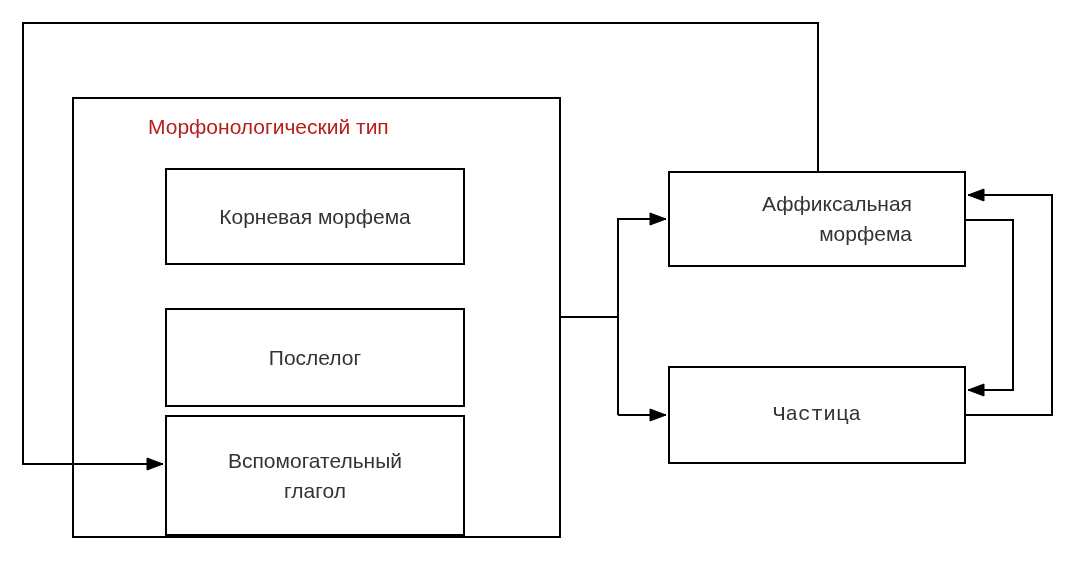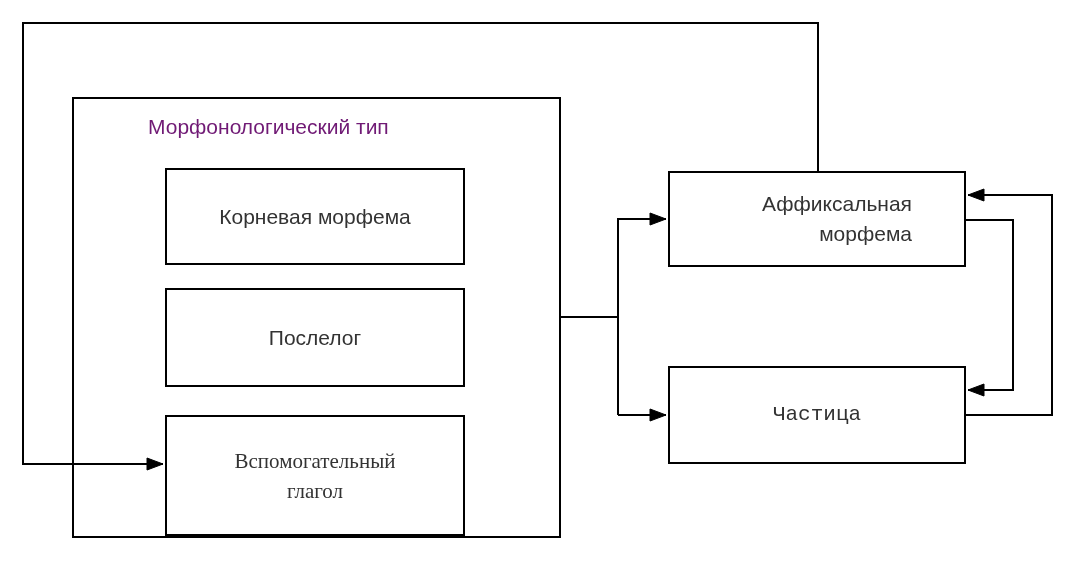--- a/index.html
+++ b/index.html
@@ -36,37 +36,37 @@
     position: absolute;
     box-sizing: border-box;
     border: 2px solid #000000;
     background: transparent;
     z-index: 0;
   }
   .group-title {
     position: absolute;
     left: 148px;
     top: 112px;
-    color: #701a75;
+    color: #b91c1c;
     font-size: 21px;
     line-height: 30px;
     white-space: nowrap;
     z-index: 1;
   }
   #edges {
     position: absolute;
     left: 0;
     top: 0;
     z-index: 2;
     pointer-events: none;
   }
   
   #node-root-morpheme   { left: 165px; top: 168px; width: 300px; height: 97px; }
-  #node-postposition    { left: 165px; top: 288px; width: 300px; height: 99px; }
-  #node-auxiliary-verb  { left: 165px; top: 415px; width: 300px; height: 121px; font-family: Liberation Serif, serif; }
+  #node-postposition    { left: 165px; top: 308px; width: 300px; height: 99px; }
+  #node-auxiliary-verb  { left: 165px; top: 415px; width: 300px; height: 121px; }
   #node-affixal-morpheme{ left: 668px; top: 171px; width: 298px; height: 96px; }
   #node-particle        { left: 668px; top: 366px; width: 298px; height: 98px; font-family: Liberation Mono, monospace; }
   #group-morphonological{ left: 72px;  top: 97px;  width: 489px; height: 441px; }
 </style>
 </head>
 <body>
 
 <div class="canvas">
 
   <div class="group" id="group-morphonological"></div>

